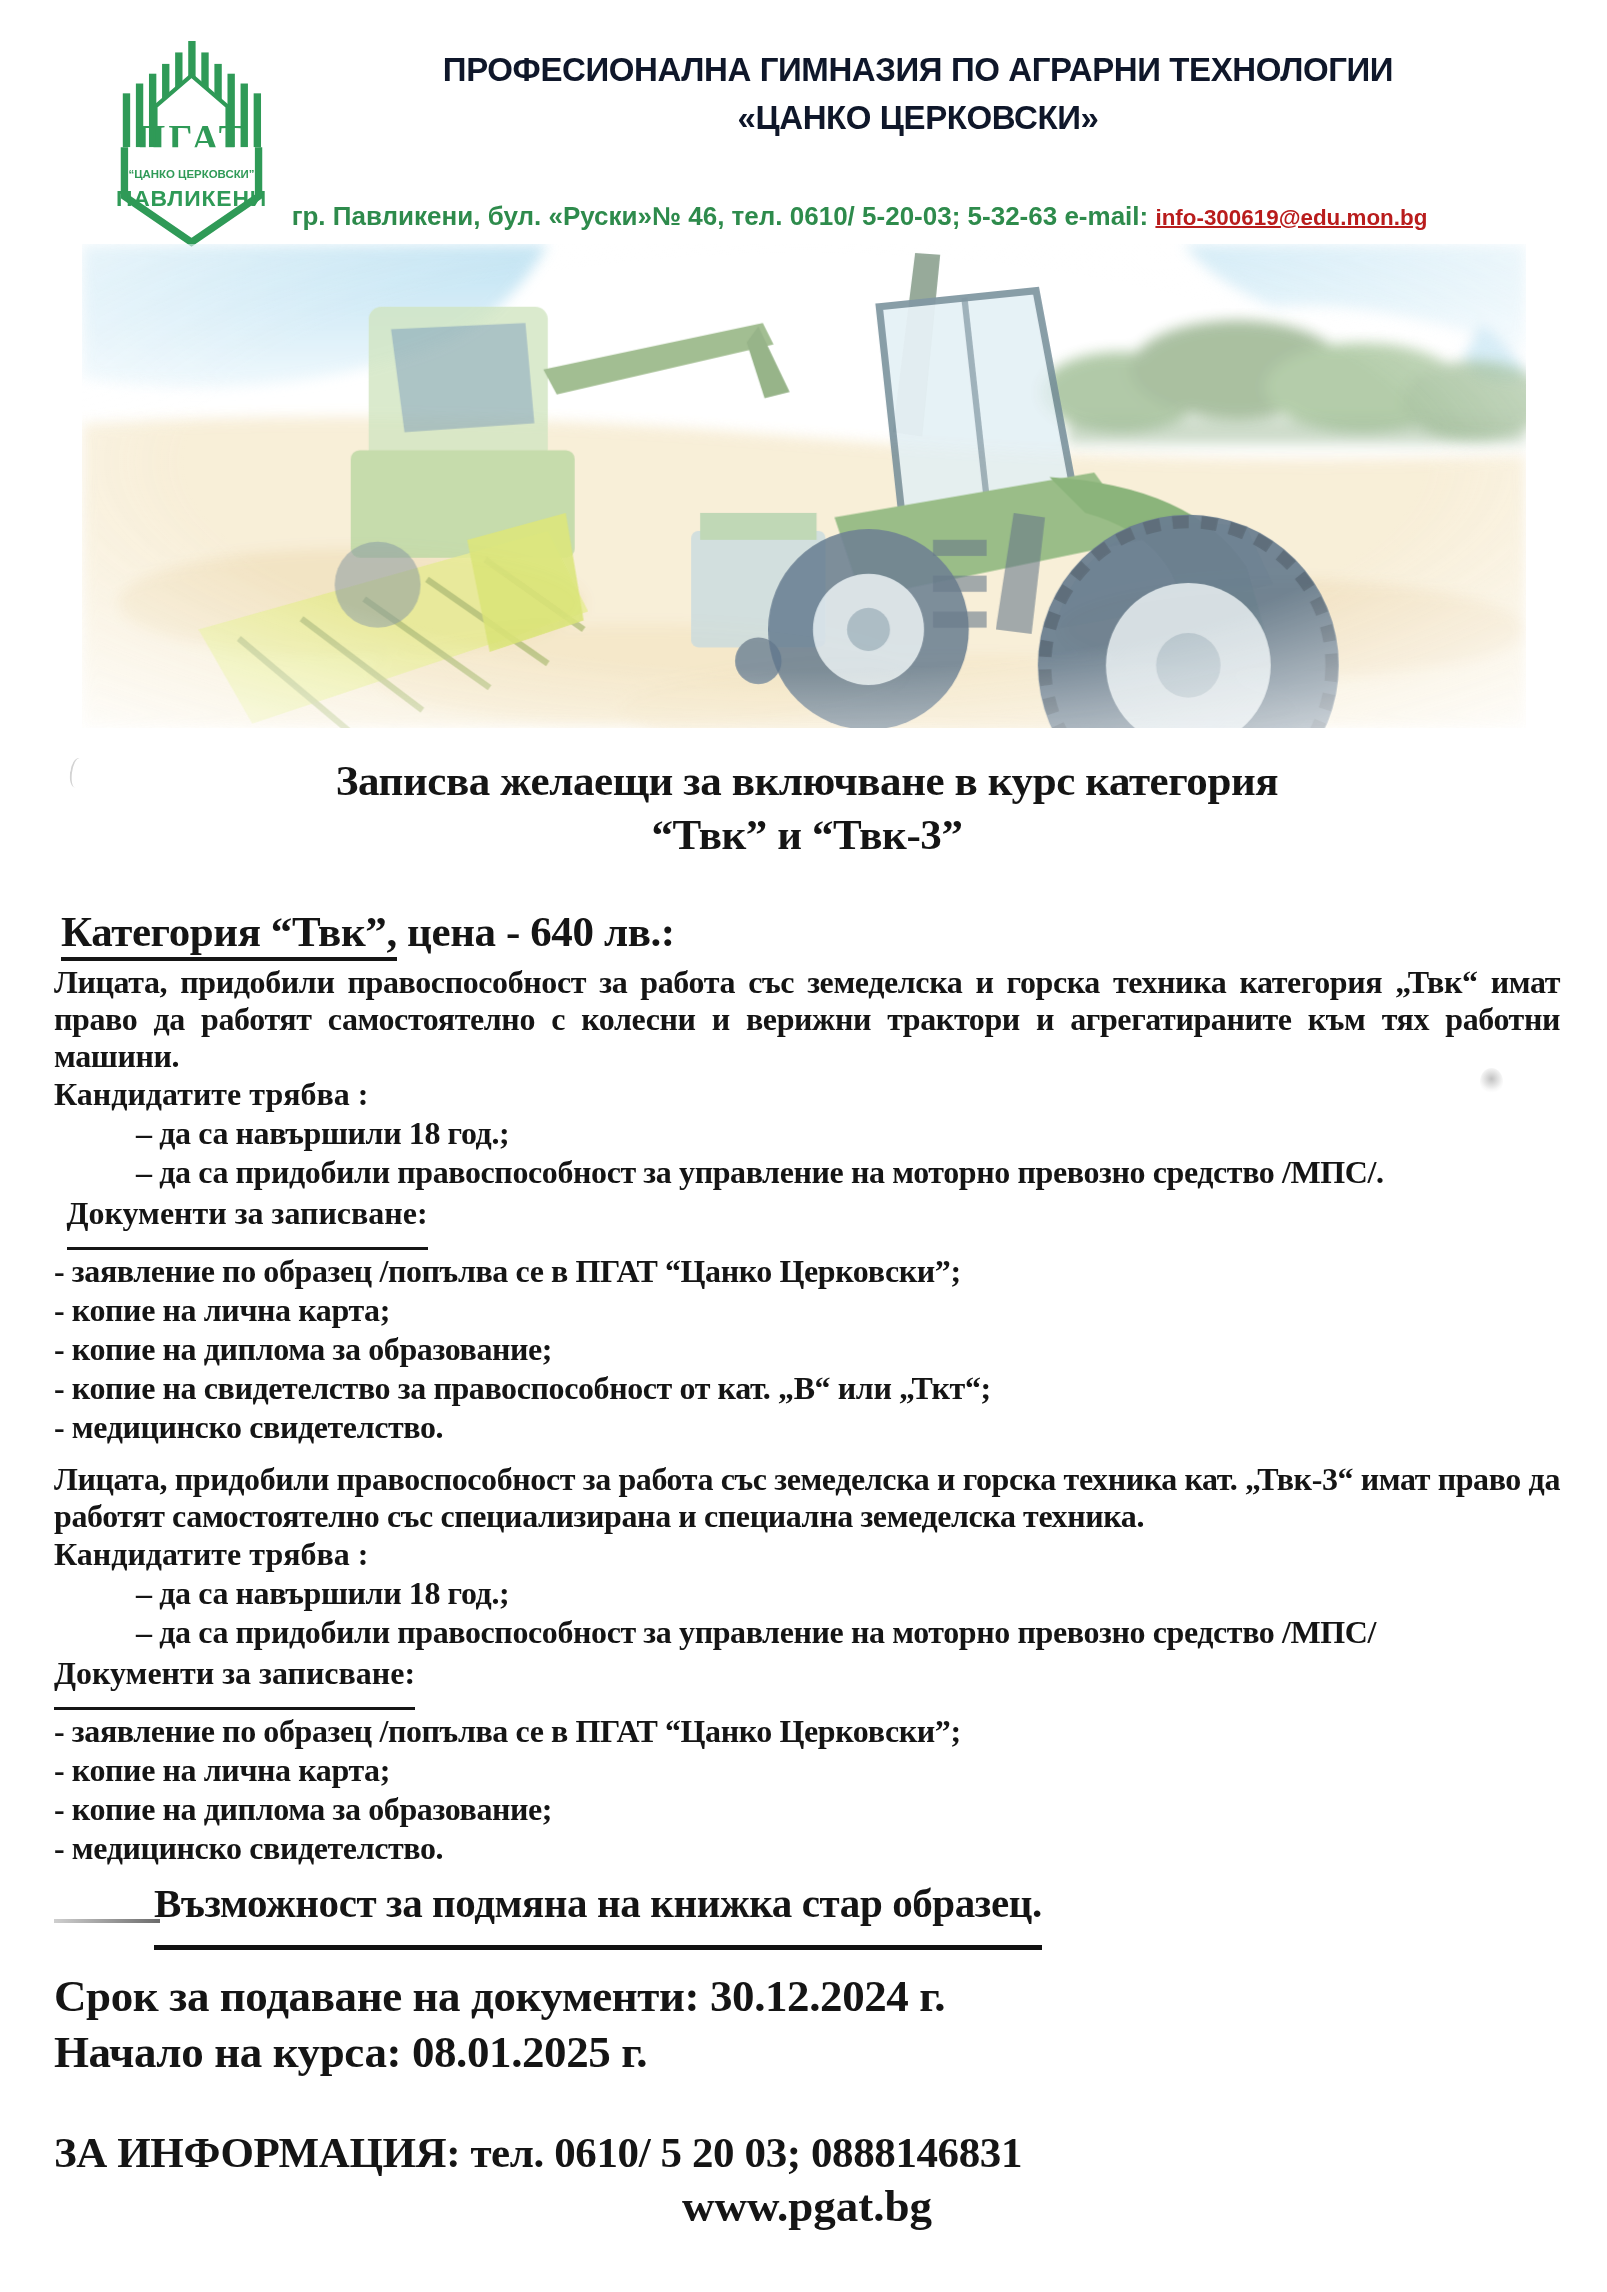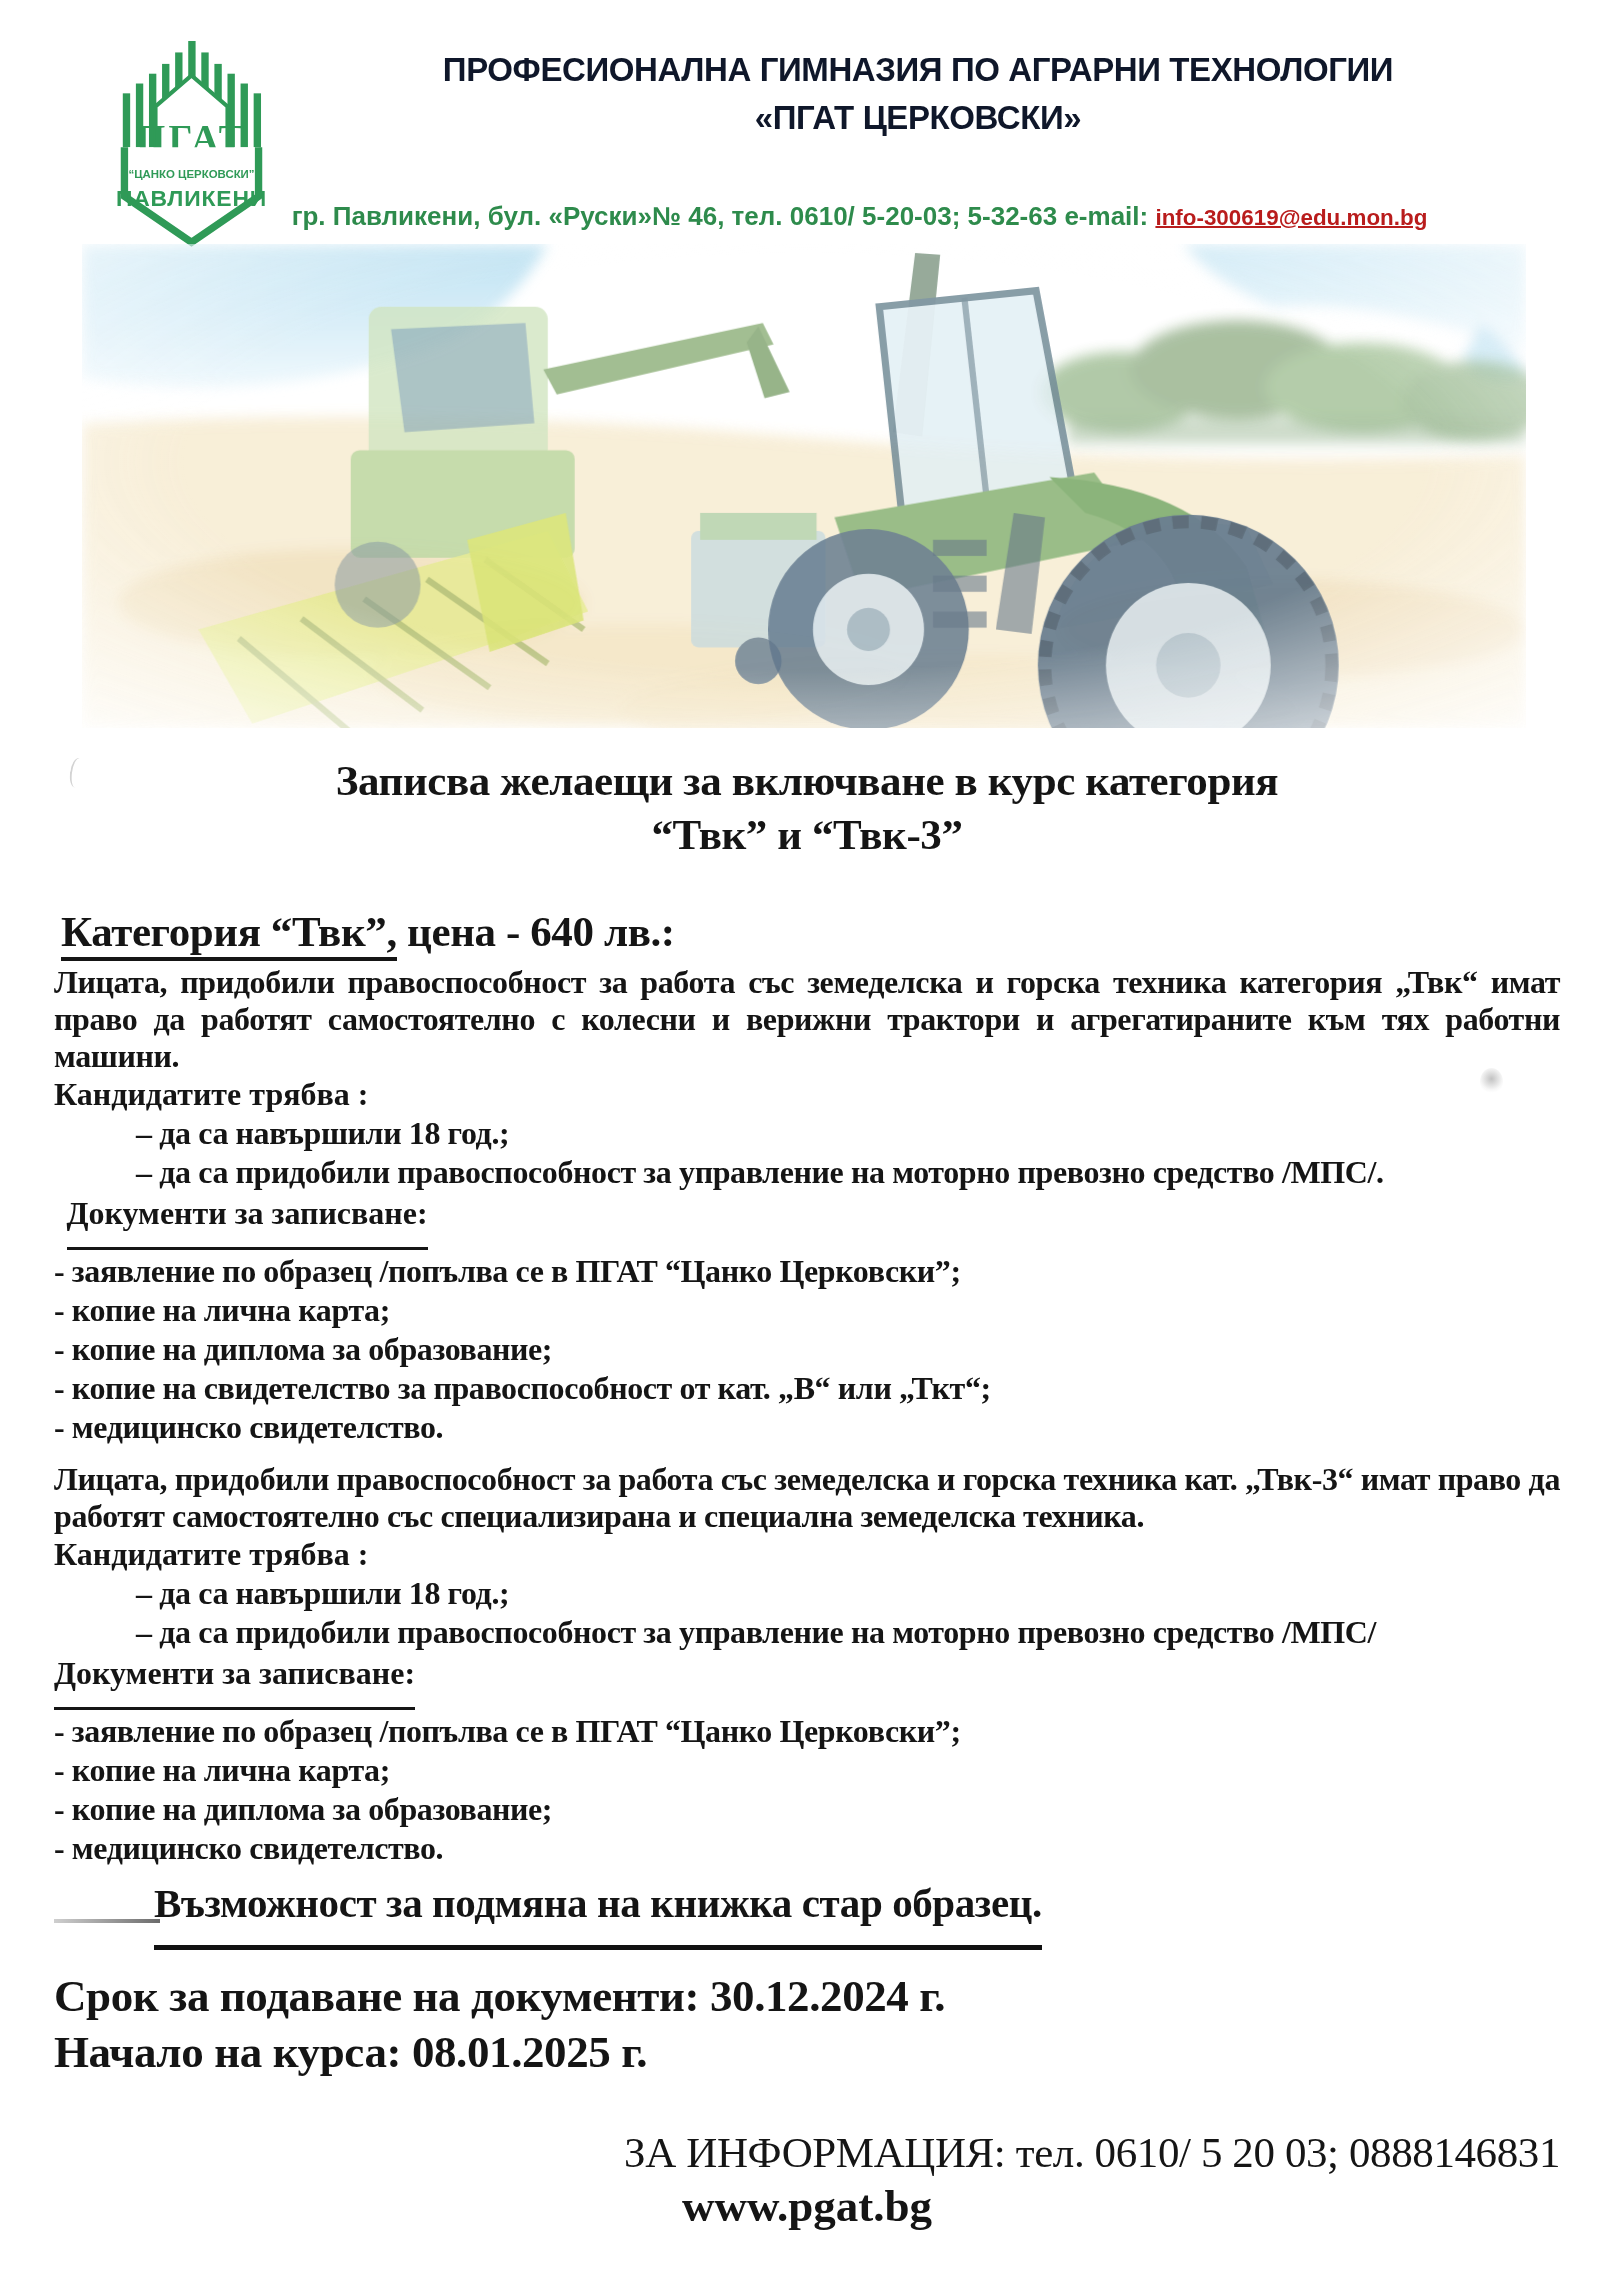--- a/index.html
+++ b/index.html
@@ -72,21 +72,21 @@
     margin-top:9px;padding-left:100px;
     font-size:41px;line-height:52px;font-weight:bold;letter-spacing:-0.4px;
   }
   .note .u{border-bottom:5.4px solid #111;padding-bottom:19px;}
   .note .pre-line{
     position:absolute;left:0;bottom:5.4px;width:106px;height:4.5px;
     background:linear-gradient(90deg,#cfcfcf,#6b6b6b);
   }
   .deadline{margin-top:39px;font-size:45px;line-height:56px;font-weight:bold;letter-spacing:-0.4px;}
   .start{font-size:45px;line-height:56px;font-weight:bold;letter-spacing:-0.4px;}
-  .info{margin-top:47px;text-align:right;font-size:43px;line-height:52px;font-weight:normal;letter-spacing:-0.4px;}
+  .info{margin-top:47px;text-align:left;font-size:43px;line-height:52px;font-weight:bold;letter-spacing:-0.4px;}
   .website{text-align:center;font-size:45px;line-height:54px;font-weight:bold;}
 
   .smudge{
     position:absolute;left:1480px;top:1068px;width:23px;height:27px;
     border-radius:50%;
     background:radial-gradient(circle at 50% 40%, rgba(120,120,120,.45), rgba(200,200,200,.15) 55%, transparent 70%);
   }
   .tick{
     position:absolute;left:70px;top:758px;width:12.5px;height:30px;
     border-left:2.7px solid rgba(130,130,130,.35);border-radius:50% 0 0 50%;
@@ -114,21 +114,21 @@
     </g>
     <path d="M76,102 L120,64 L164,102 L164,170 L76,170 Z" fill="#ffffff" stroke="#2f9a57" stroke-width="5"></path>
     <text x="120" y="156" text-anchor="middle" font-family="Liberation Serif, serif" font-weight="bold" font-size="46" letter-spacing="4" fill="#2f9a57">ПГАТ</text>
     <path d="M38,152 L38,212 L120,268 L202,212 L202,152" fill="#ffffff" stroke="#2f9a57" stroke-width="9"></path>
     <text x="120" y="190" text-anchor="middle" font-family="Liberation Sans, sans-serif" font-weight="bold" font-size="14" fill="#2f9a57">“ЦАНКО ЦЕРКОВСКИ”</text>
     <text x="120" y="224" text-anchor="middle" font-family="Liberation Sans, sans-serif" font-weight="bold" font-size="28" letter-spacing="1" fill="#2f9a57">ПАВЛИКЕНИ</text>
   </svg>
 
   <div class="head-lines">
     <div class="l1">ПРОФЕСИОНАЛНА ГИМНАЗИЯ ПО АГРАРНИ ТЕХНОЛОГИИ</div>
-    <div class="l2">«ПГАТ ЦЕРКОВСКИ»</div>
+    <div class="l2">«ЦАНКО ЦЕРКОВСКИ»</div>
   </div>
   <div class="address">
     <span>гр. Павликени, бул. «Руски»№ 46, тел. 0610/ 5-20-03; 5-32-63 e-mail: </span>
     <a class="email" href="#">info-300619@edu.mon.bg</a>
   </div>
 
   <div class="hero" role="img" aria-label="combine harvester and tractor in field">
     <svg viewBox="0 0 1612 540" preserveAspectRatio="none">
       <defs>
         <filter id="soft">

